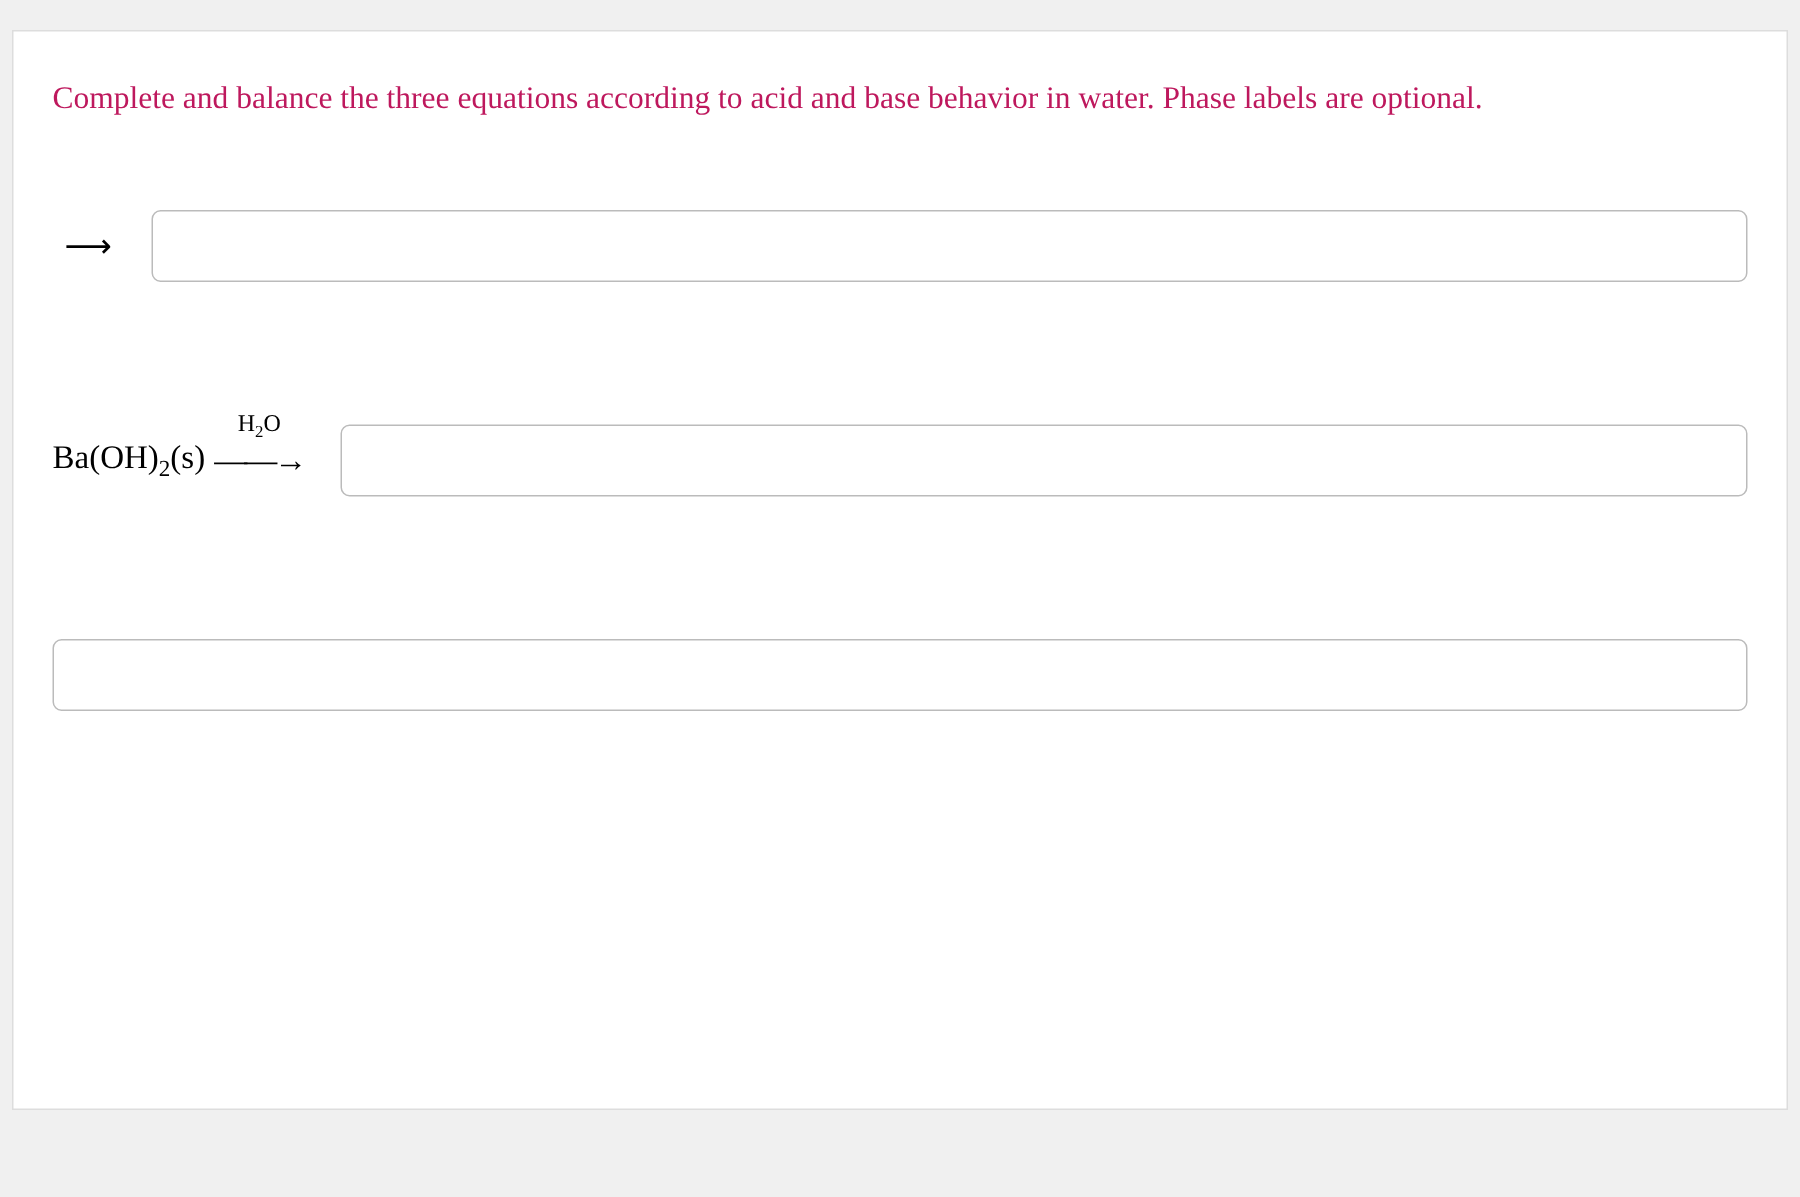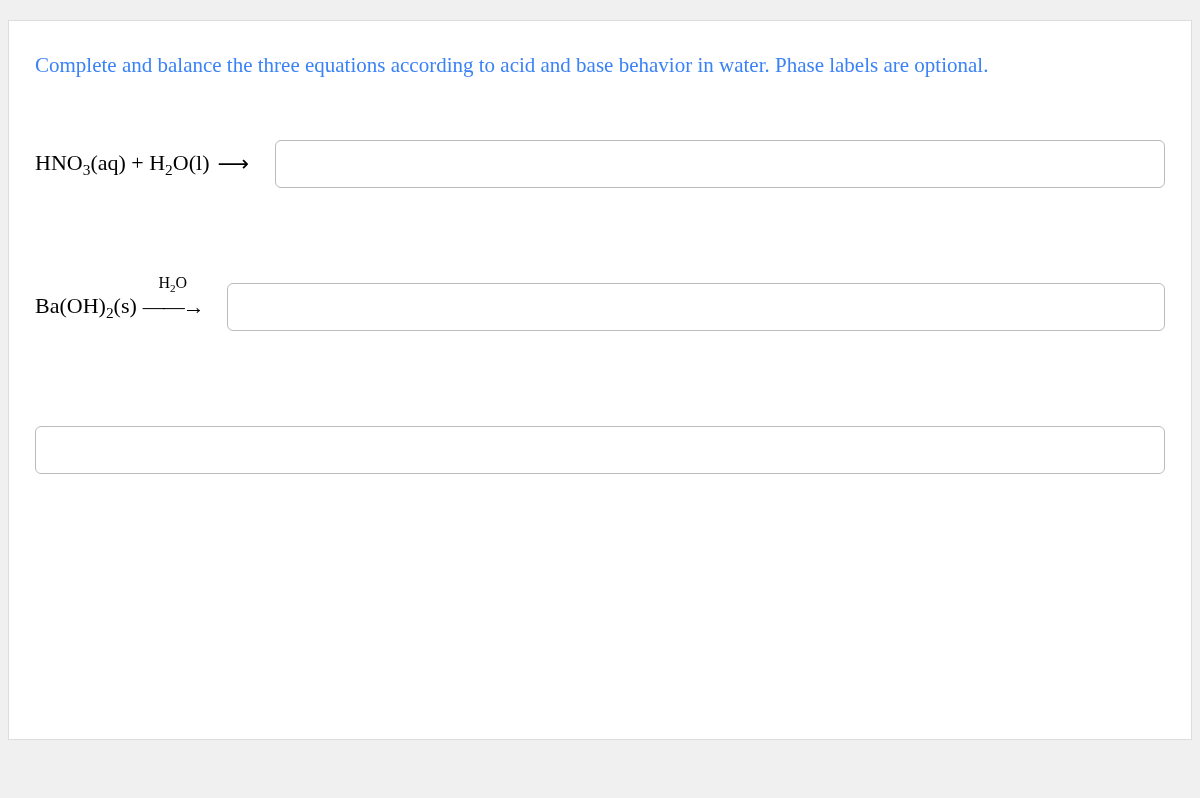--- a/index.html
+++ b/index.html
@@ -14,21 +14,21 @@
     }
     .container {
       background: white;
       margin: 20px 8px;
       padding: 30px 26px;
       min-height: 720px;
       border: 1px solid #ddd;
     }
     .question-text {
       font-size: 21px;
-      color: #3b82f6;
+      color: #be185d;
       margin-bottom: 60px;
       line-height: 1.4;
     }
     .equation-row {
       display: flex;
       align-items: center;
       margin-bottom: 95px;
       gap: 18px;
     }
     .equation-label {
@@ -89,23 +89,20 @@
   </style>
 </head>
 <body>
 
 <div class="container">
 
   <div class="question-text">Complete and balance the three equations according to acid and base behavior in water. Phase labels are optional.</div>
 
   <div class="equation-row">
     <div class="equation-label">
-      <span class="formula">
-        <span>HNO</span><sub>3</sub><span>(aq)</span><span> + </span><span>H</span><sub>2</sub><span>O(l)</span>
-      </span>
       <span class="arrow">⟶</span>
     </div>
     <input type="text" class="answer-input" value="" style="">
   </div>
 
   <div class="equation-row">
     <div class="equation-label">
       <span class="formula">
         <span>Ba(OH)</span><sub>2</sub><span>(s)</span>
       </span>

